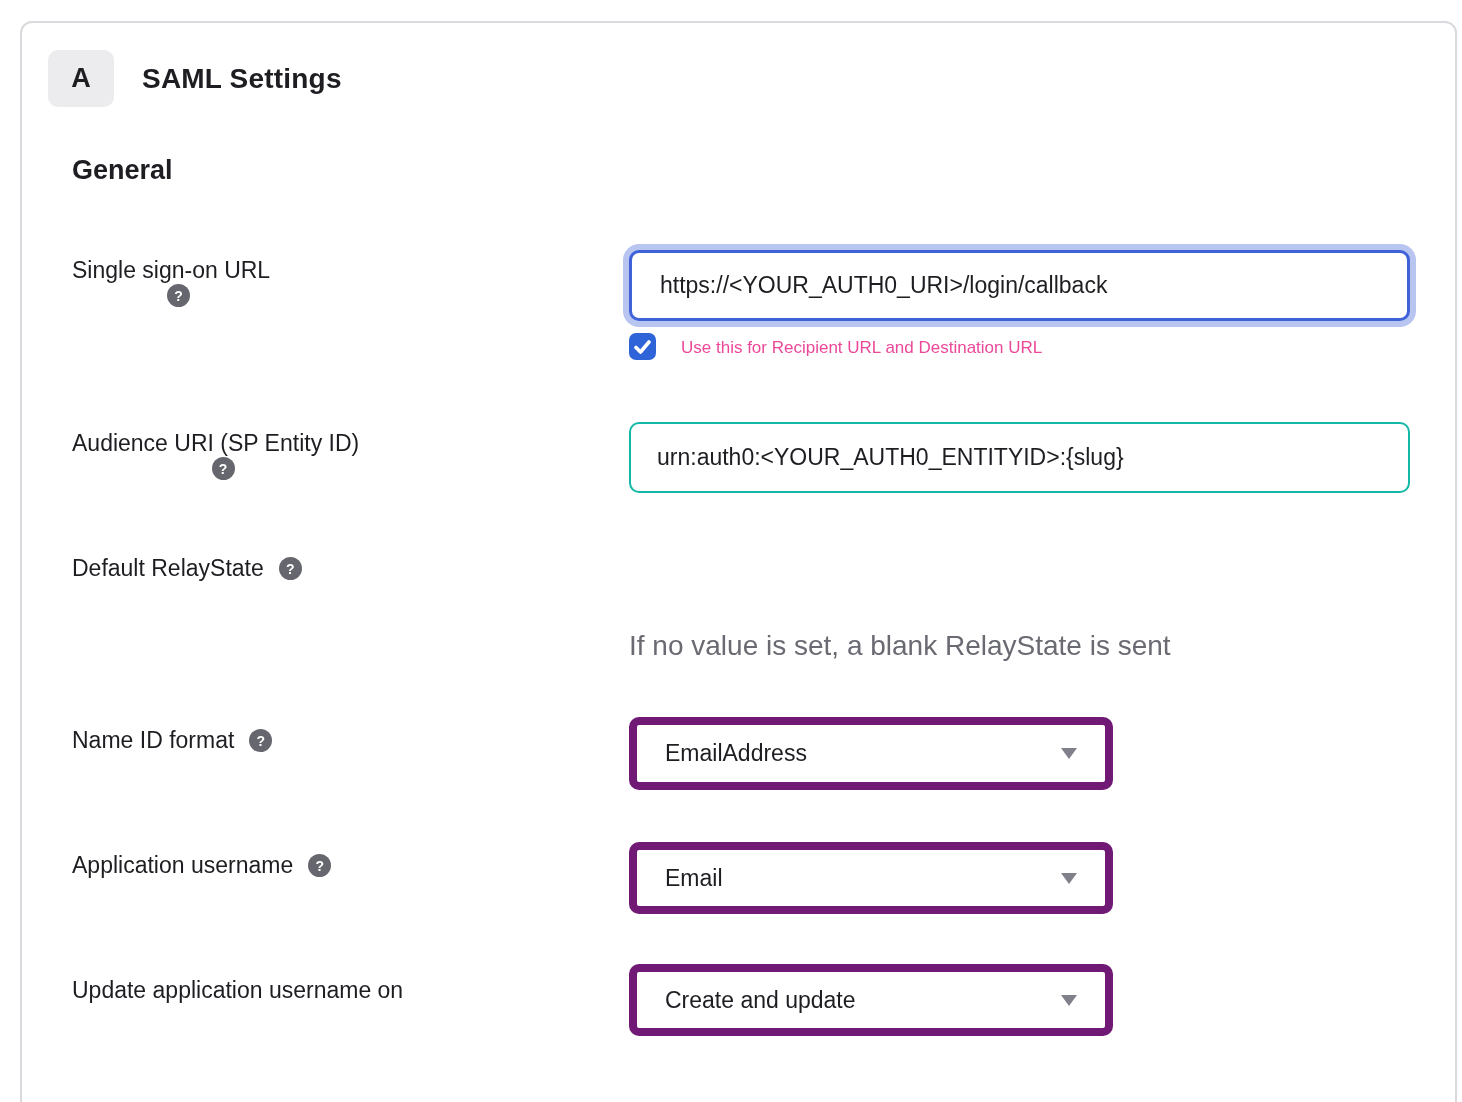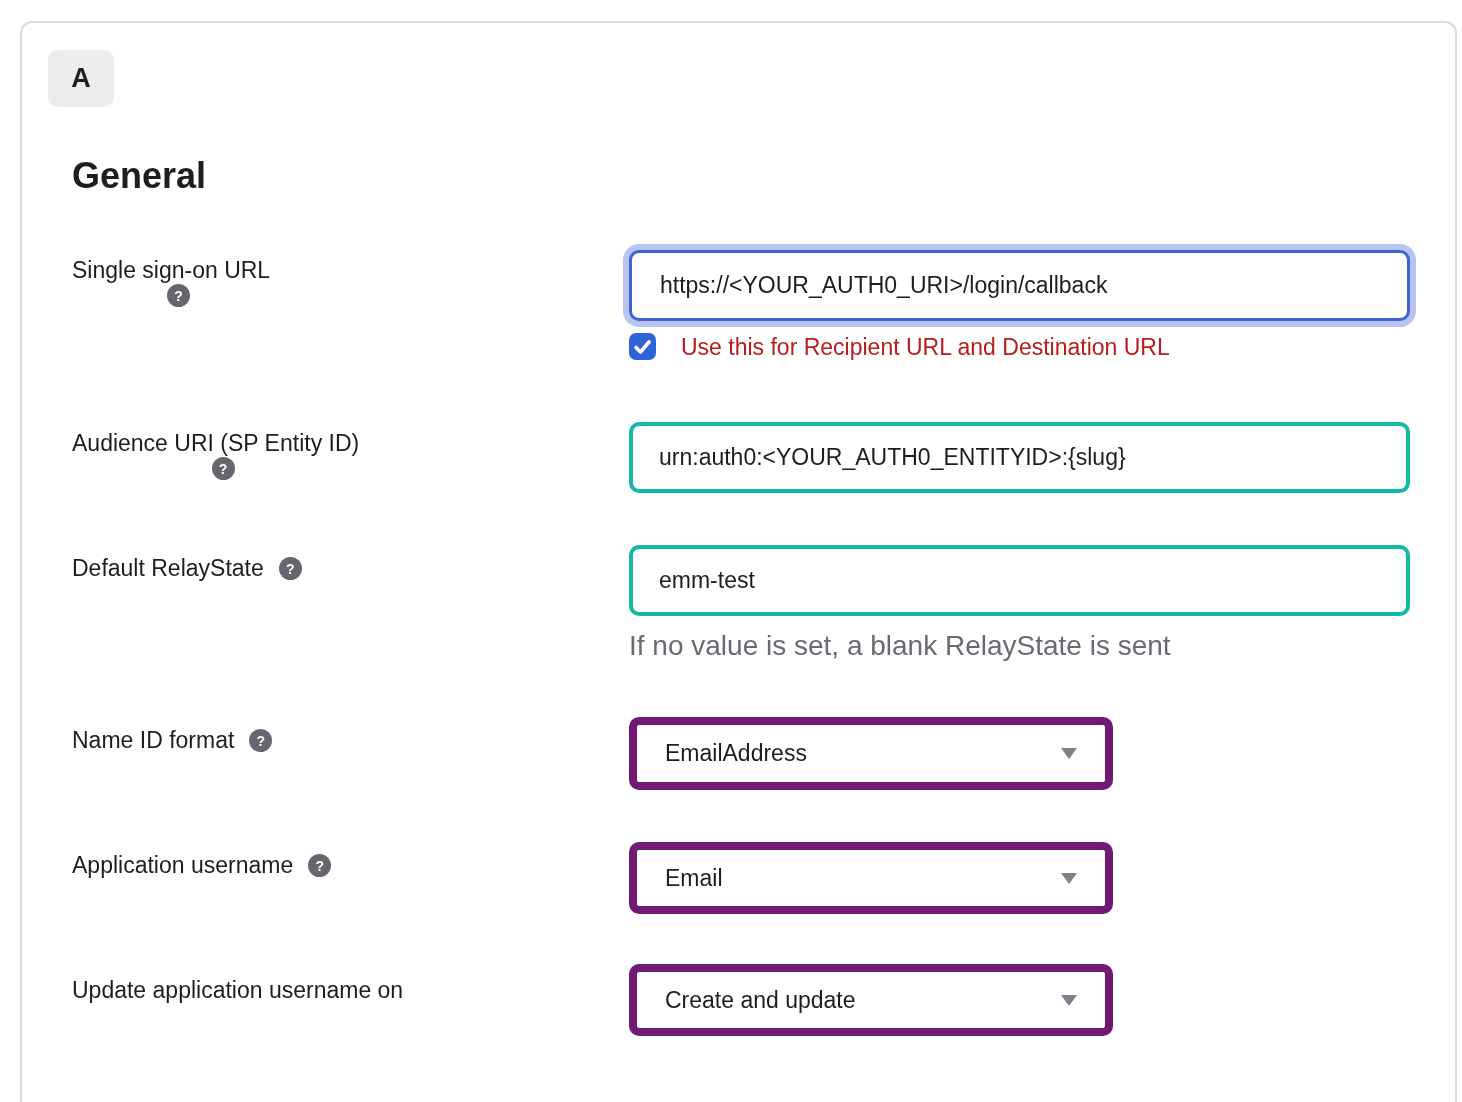--- a/index.html
+++ b/index.html
@@ -28,21 +28,21 @@
     font-size: 27px; font-weight: 700; color: #1d1d22;
   }
   .header-title {
     position: absolute; left: 120px; top: 27px;
     height: 57px; line-height: 57px;
     font-size: 28px; font-weight: 700; color: #1d1d22;
     letter-spacing: 0.2px;
   }
   .section-title {
     position: absolute; left: 50px; top: 132px;
-    font-size: 36px; font-weight: 700; color: #1d1d22;
+    font-size: 27px; font-weight: 700; color: #1d1d22;
   }
   
   .field-label {
     position: absolute; left: 50px;
     font-size: 23px; color: #1d1d22;
     display: flex; align-items: center;
   }
   .help-icon {
     display: inline-flex; align-items: center; justify-content: center;
     width: 23px; height: 23px;
@@ -51,21 +51,21 @@
     color: #ffffff;
     border-radius: 50%;
     font-size: 14px; font-weight: 700;
     cursor: pointer;
     flex: 0 0 auto;
   }
   
   .text-input {
     position: absolute; left: 607px;
     width: 781px; height: 71px;
-    border: 4px solid #14b8a6;
+    border: 2px solid #14b8a6;
     border-radius: 10px;
     background: #ffffff;
     font-family: "Liberation Sans", sans-serif;
     font-size: 23px; color: #1d1d22;
     padding: 0 24px 0 26px;
     outline: none;
   }
   .text-input.focused {
     border: 3px solid #4062d8;
     box-shadow: 0 0 0 6px #b9c5f1;
@@ -80,21 +80,21 @@
     position: absolute; left: 607px;
     width: 27px; height: 27px;
     background: #2f63d8;
     border-radius: 7px;
     display: flex; align-items: center; justify-content: center;
     cursor: pointer;
   }
   .checkbox svg { display: block; }
   .checkbox-label {
     position: absolute; left: 659px;
-    font-size: 23px; color: #b91c1c; line-height: 27px;
+    font-size: 17px; color: #ec4899; line-height: 27px;
   }
   
   .select {
     position: absolute; left: 607px;
     width: 484px; height: 72px;
     border: 8px solid #701a75;
     border-radius: 10px;
     background: #ffffff;
     display: flex; align-items: center;
     padding: 0 28px;
@@ -110,20 +110,21 @@
   }
 </style>
 </head>
 <body>
 
 <div class="card">
 
   <div class="header-badge">
     <span>A</span>
   </div>
+  <div class="header-title">SAML Settings</div>
 
   <div class="section-title">General</div>
 
   <div class="field-label" style="top:234px;flex-direction:column;">
     <span>Single sign-on URL</span>
     <span class="help-icon">?</span>
   </div>
   <input class="text-input focused" style="top: 227px; padding-left: 28px;" type="text" value="https://&lt;YOUR_AUTH0_URI&gt;/login/callback">
   <div class="checkbox" style="top:310px;">
     <svg width="17" height="14" viewBox="0 0 17 14">
@@ -135,21 +136,20 @@
   <div class="field-label" style="top:407px;flex-direction:column;">
     <span>Audience URI (SP Entity ID)</span>
     <span class="help-icon">?</span>
   </div>
   <input class="text-input" style="top: 399px;" type="text" value="urn:auth0:&lt;YOUR_AUTH0_ENTITYID&gt;:{slug}">
 
   <div class="field-label" style="top:532px;">
     <span>Default RelayState</span>
     <span class="help-icon">?</span>
   </div>
-  <input class="text-input" style="top: 522px;" type="text" value="emm-test">
   <div class="helper-text" style="top:607px;">If no value is set, a blank RelayState is sent</div>
 
   <div class="field-label" style="top:704px;">
     <span>Name ID format</span>
     <span class="help-icon">?</span>
   </div>
   <div class="select" style="top:694px; height:73px;">
     <span class="select-value">EmailAddress</span>
     <span class="caret"></span>
   </div>

